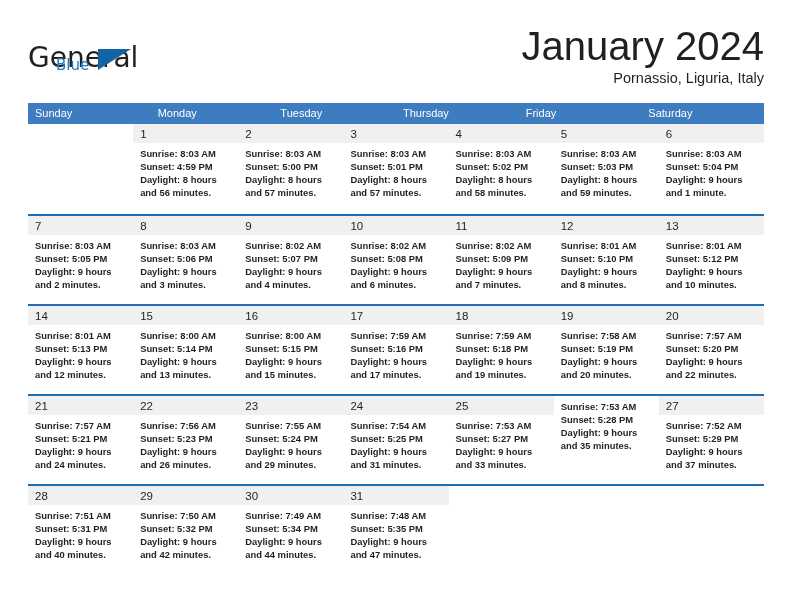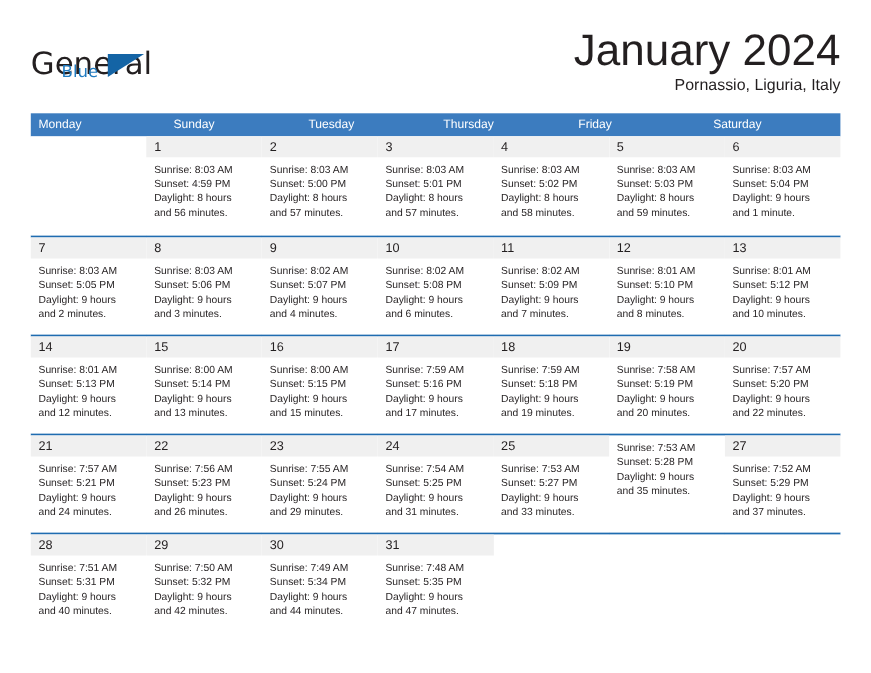--- a/index.html
+++ b/index.html
@@ -142,20 +142,21 @@
     box-sizing: border-box;
   }
   .daynum {
     font-size: 11.5px;
     line-height: 19px;
     color: #231f20;
     font-family: "Liberation Sans", sans-serif;
   }
   .day-body {
     padding: 4px 5px 0 7px;
+    font-weight: bold;
   }
   .day-line {
     font-size: 9.4px;
     line-height: 13.1px;
     color: #231f20;
     white-space: nowrap;
     font-family: "Liberation Sans", sans-serif;
   }
 </style>
 </head>
@@ -173,22 +174,22 @@
 
     <div class="title-block">
       <div class="cal-title">January 2024</div>
       <div class="cal-subtitle">Pornassio, Liguria, Italy</div>
     </div>
 
   </div>
 
   <div class="calendar">
     <div class="dow-row" id="dow-row">
+        <div class="dow-cell">Sunday</div>
         <div class="dow-cell">Monday</div>
-        <div class="dow-cell">Sunday</div>
         <div class="dow-cell">Tuesday</div>
         <div class="dow-cell">Thursday</div>
         <div class="dow-cell">Friday</div>
         <div class="dow-cell">Saturday</div>
       </div>
     <div id="weeks-container">
         <div class="week-row first">
           <div class="day-cell">
             <div class="daynum-bar"><span class="daynum"></span></div>
             <div class="day-body">

